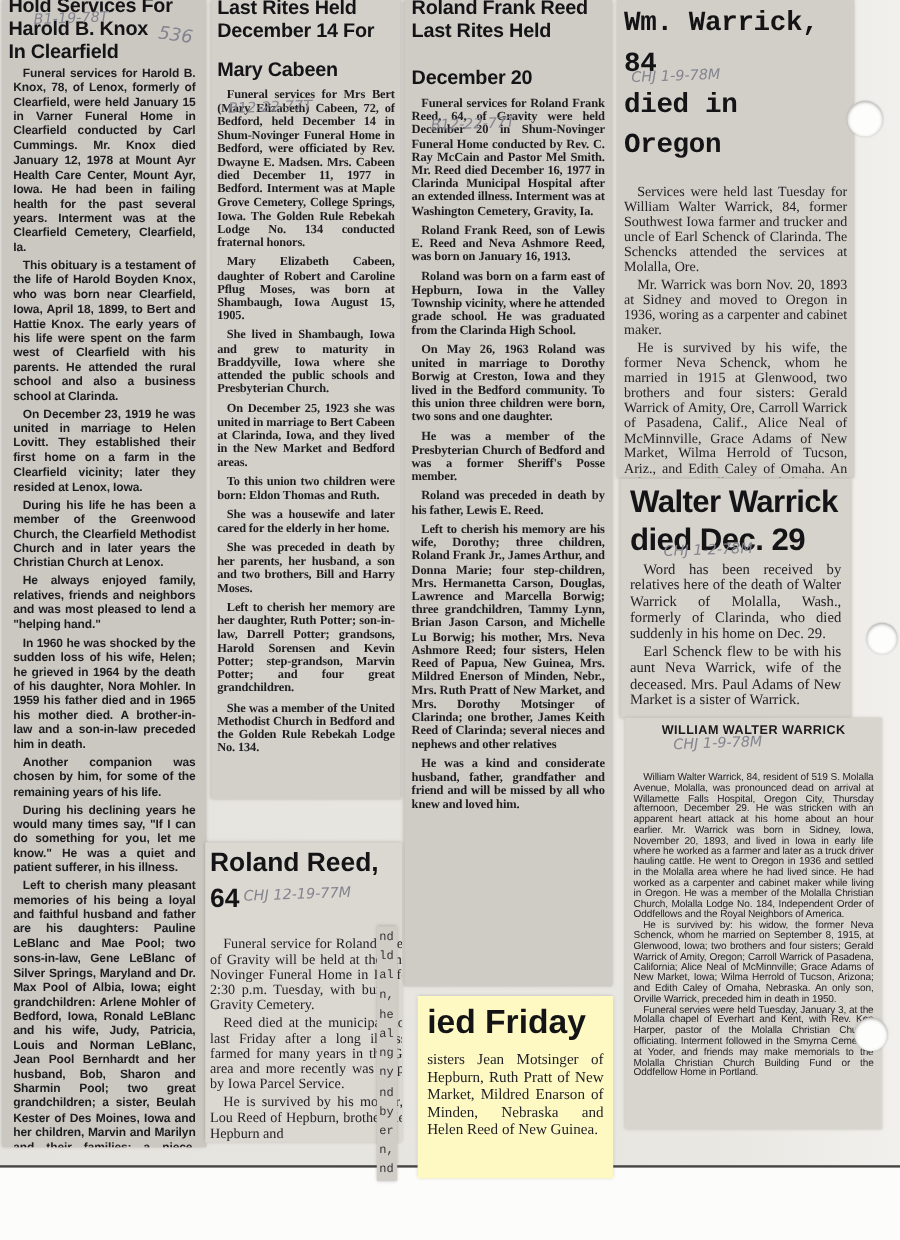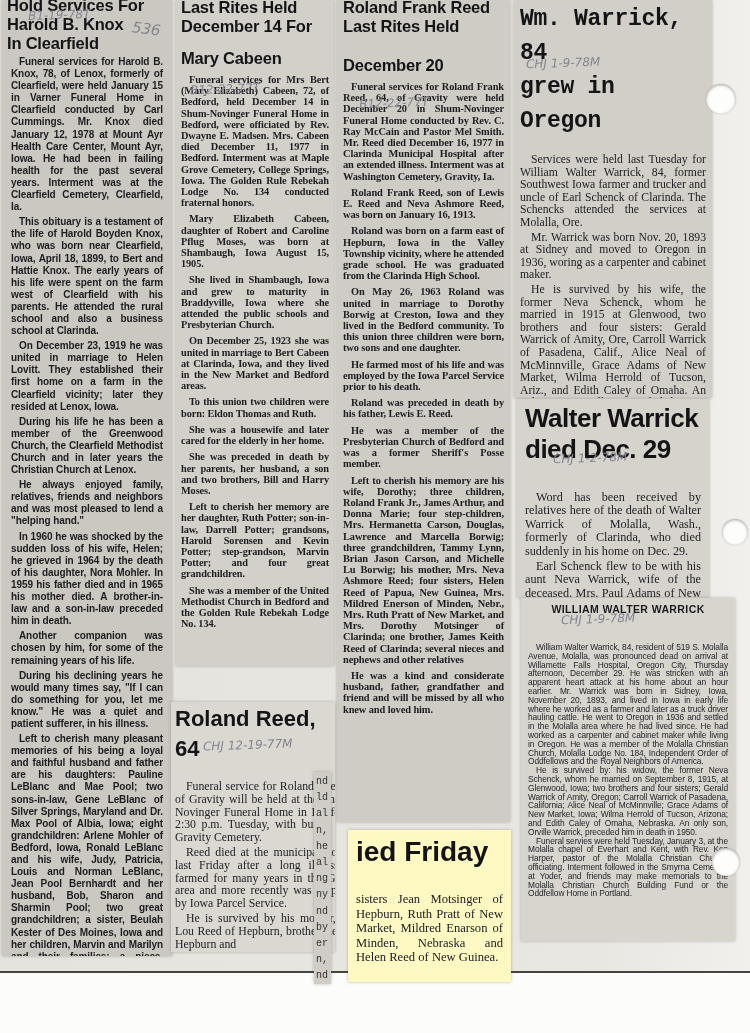--- a/index.html
+++ b/index.html
@@ -52,30 +52,30 @@
   #clip-cabeen .bodySans{margin-top:6px;}
   #clip-reedfrank{left:337px;top:0;width:173px;height:822px;background:#cfccc6;padding:0 6px;}
   #clip-reedfrank .hl{margin-top:-2px;}
   #clip-reedfrank .bodySans{margin-top:6px;}
   #clip-reedfrank .bodySans p{font-size:10.4px;line-height:11.2px;margin:0 0 5px;}
   #clip-rolandreed{left:171px;top:702px;width:164px;height:250px;background:#dbd8d2;padding:2px 0 0 4px;}
   #clip-rolandreed .hl{font-size:22px;line-height:30px;}
   #clip-rolandreed .bodySerif{width:188px;margin-top:16px;}
   #clip-iedfriday{left:348px;top:830px;width:163px;height:152px;background:#fef9c3;padding:6px 8px;}
   #clip-iedfriday .hl{font-size:28px;line-height:32px;}
-  #clip-iedfriday .bodySerif{margin-top:24px;}
+  #clip-iedfriday .bodySerif{margin-top:8px;}
   #clip-iedfriday .bodySerif p{font-size:12.6px;line-height:14.6px;text-indent:0;}
   #strip-frag{left:314px;top:772px;width:17px;height:212px;background:#d0cdc7;
     font-family:Liberation Mono, monospace;font-size:10px;line-height:16.2px;
     white-space:pre-line;color:#333;padding:2px 12px 0 2px;}
   #clip-wmwarrick{left:514px;top:0;width:198px;height:398px;background:#d2cfc8;padding:2px 6px;}
   #clip-wmwarrick .bodySerif{margin-top:4px;}
   #clip-wmwarrick .bodySerif p{font-size:11.7px;line-height:12.6px;}
   #clip-walterwarrick{left:517px;top:399px;width:192px;height:199px;background:#d6d3cc;padding:4px 8px;}
-  #clip-walterwarrick .bodySerif{margin-top:26px;}
+  #clip-walterwarrick .bodySerif{margin-top:3px;}
   #clip-walterwarrick .bodySerif p{font-size:12.2px;line-height:13.4px;}
   #clip-williamwalter{left:521px;top:598px;width:214px;height:343px;background:#d8d5cf;padding:3px 7px;}
   #clip-williamwalter .title{
     text-align:center;font-size:10.5px;font-weight:700;letter-spacing:.4px;
     margin:2px 0 0;color:#1a1a1c;
   }
   #clip-williamwalter .bodyTiny{margin-top:28px;}
   
   .hole{position:absolute;border-radius:50%;background:#fdfdfc;z-index:5;
     box-shadow:inset 0 1px 3px rgba(0,0,0,.35),0 0 2px rgba(0,0,0,.15);}
@@ -136,23 +136,22 @@
   <h2 class="hl hl-md">
     <div>Roland Frank Reed</div>
     <div>Last Rites Held</div>
     <div style="margin-top:20px">December 20</div>
   </h2>
   <div class="bodySans bodySansGap">
     <p>Funeral services for Roland Frank Reed, 64, of Gravity were held December 20 in Shum-Novinger Funeral Home conducted by Rev. C. Ray McCain and Pastor Mel Smith. Mr. Reed died December 16, 1977 in Clarinda Municipal Hospital after an extended illness. Interment was at Washington Cemetery, Gravity, Ia.</p>
     <p>Roland Frank Reed, son of Lewis E. Reed and Neva Ashmore Reed, was born on January 16, 1913.</p>
     <p>Roland was born on a farm east of Hepburn, Iowa in the Valley Township vicinity, where he attended grade school. He was graduated from the Clarinda High School.</p>
     <p>On May 26, 1963 Roland was united in marriage to Dorothy Borwig at Creston, Iowa and they lived in the Bedford community. To this union three children were born, two sons and one daughter.</p>
-    <p>He farmed most of his life and was employed by the Iowa Parcel Service prior to his death.</p>
+    <p>He was a member of the Presbyterian Church of Bedford and was a former Sheriff's Posse member.</p>
     <p>Roland was preceded in death by his father, Lewis E. Reed.</p>
-    <p>He was a member of the Presbyterian Church of Bedford and was a former Sheriff's Posse member.</p>
     <p>Left to cherish his memory are his wife, Dorothy; three children, Roland Frank Jr., James Arthur, and Donna Marie; four step-children, Mrs. Hermanetta Carson, Douglas, Lawrence and Marcella Borwig; three grandchildren, Tammy Lynn, Brian Jason Carson, and Michelle Lu Borwig; his mother, Mrs. Neva Ashmore Reed; four sisters, Helen Reed of Papua, New Guinea, Mrs. Mildred Enerson of Minden, Nebr., Mrs. Ruth Pratt of New Market, and Mrs. Dorothy Motsinger of Clarinda; one brother, James Keith Reed of Clarinda; several nieces and nephews and other relatives</p>
     <p>He was a kind and considerate husband, father, grandfather and friend and will be missed by all who knew and loved him.</p>
   </div>
 </article>
 
 <article class="clip" id="clip-rolandreed">
   <div class="hw" style="left:32px;top:36px">CHJ 12-19-77M</div>
   <h2 class="hl">
     <div>Roland Reed, 64</div>
   </h2>
@@ -183,21 +182,21 @@
   </h2>
   <div class="bodySerif">
     <p>sisters Jean Motsinger of Hepburn, Ruth Pratt of New Market, Mildred Enarson of Minden, Nebraska and Helen Reed of New Guinea.</p>
   </div>
 </article>
 
 <article class="clip" id="clip-wmwarrick">
   <div class="hw" style="left:12px;top:56px">CHJ 1-9-78M</div>
   <h2 class="hl hl-lg">
     <div>Wm. Warrick, 84</div>
-    <div>grew in Oregon</div>
+    <div>died in Oregon</div>
   </h2>
   <div class="bodySerif" style="margin-top:16px">
     <p>Services were held last Tuesday for William Walter Warrick, 84, former Southwest Iowa farmer and trucker and uncle of Earl Schenck of Clarinda. The Schencks attended the services at Molalla, Ore.</p>
     <p>Mr. Warrick was born Nov. 20, 1893 at Sidney and moved to Oregon in 1936, woring as a carpenter and cabinet maker.</p>
     <p>He is survived by his wife, the former Neva Schenck, whom he married in 1915 at Glenwood, two brothers and four sisters: Gerald Warrick of Amity, Ore, Carroll Warrick of Pasadena, Calif., Alice Neal of McMinnville, Grace Adams of New Market, Wilma Herrold of Tucson, Ariz., and Edith Caley of Omaha. An only son, Orville, preceded him in death in 1950.</p>
     <p>He was a member of the Molalla Christian Church and the Order of Oddfellows and Royal Neighbors of America.</p>
   </div>
 </article>
 
 <article class="clip" id="clip-walterwarrick">

